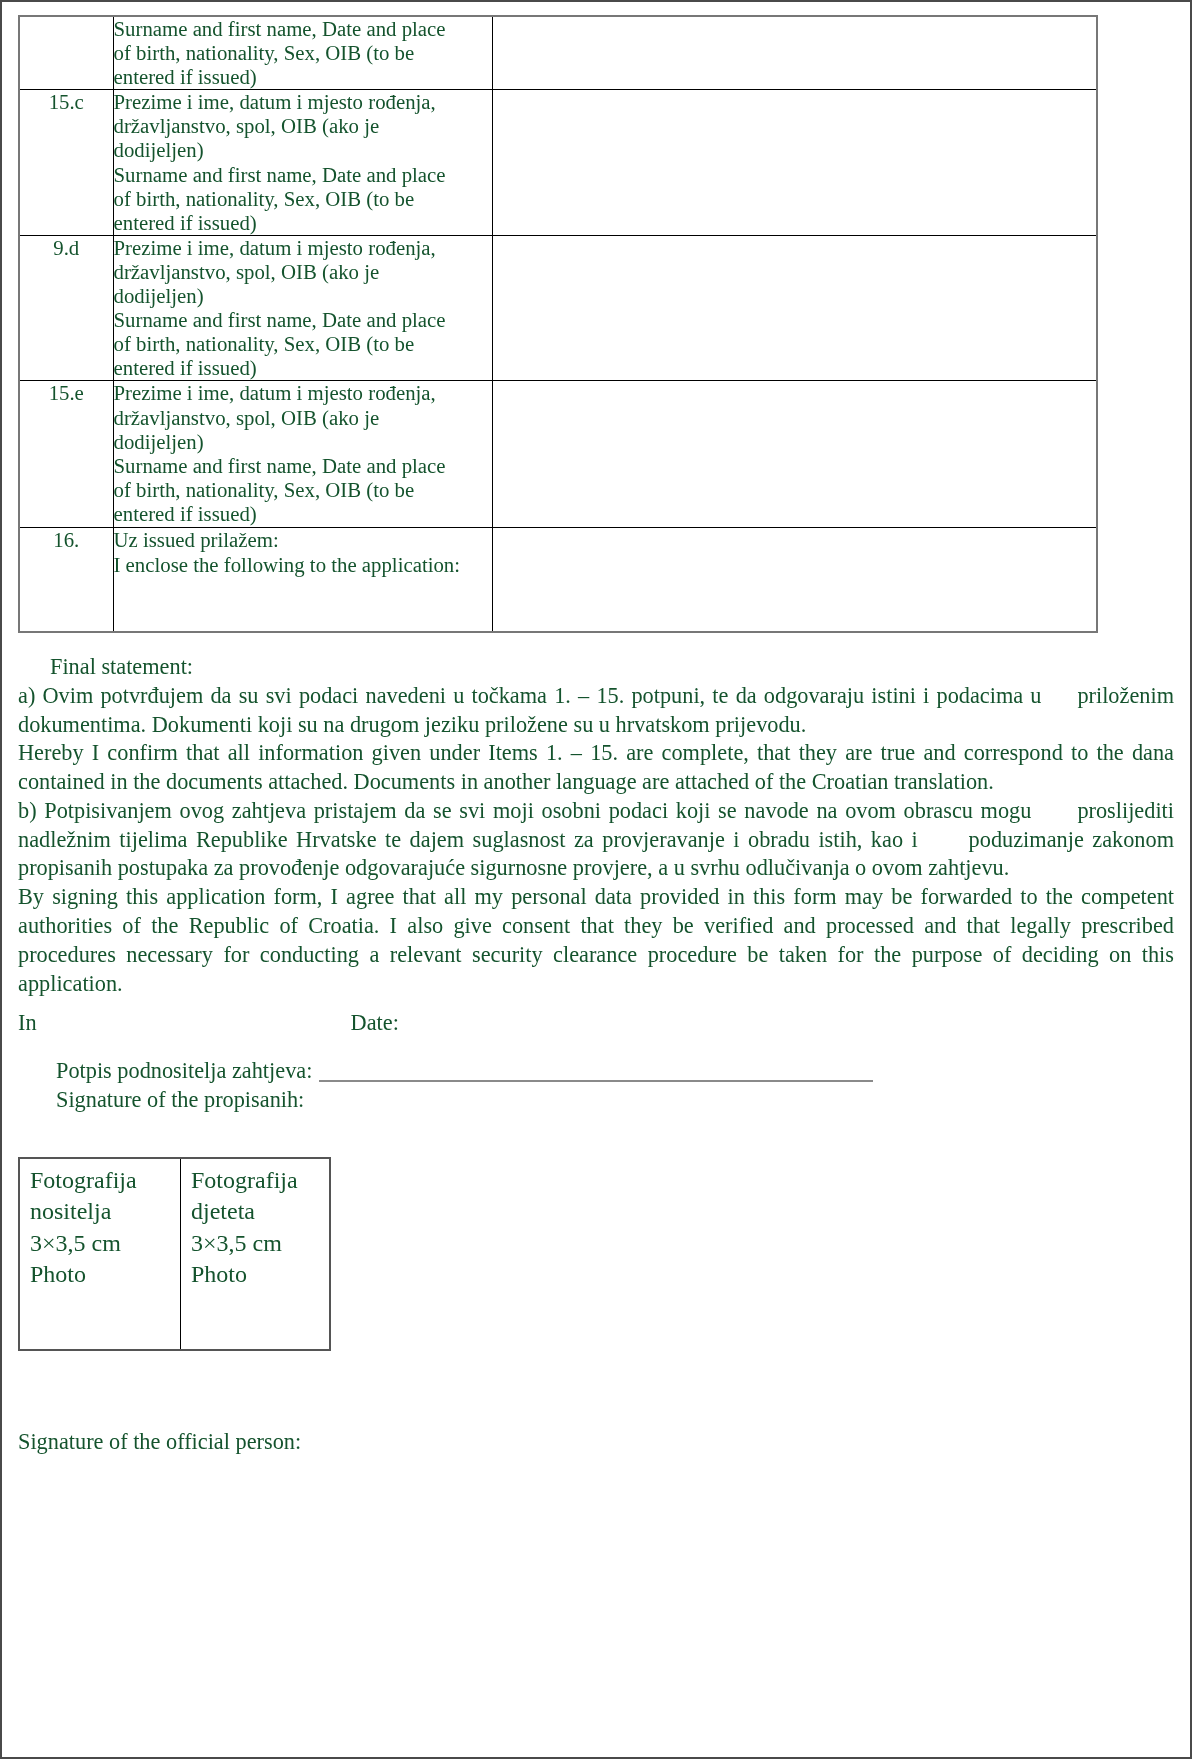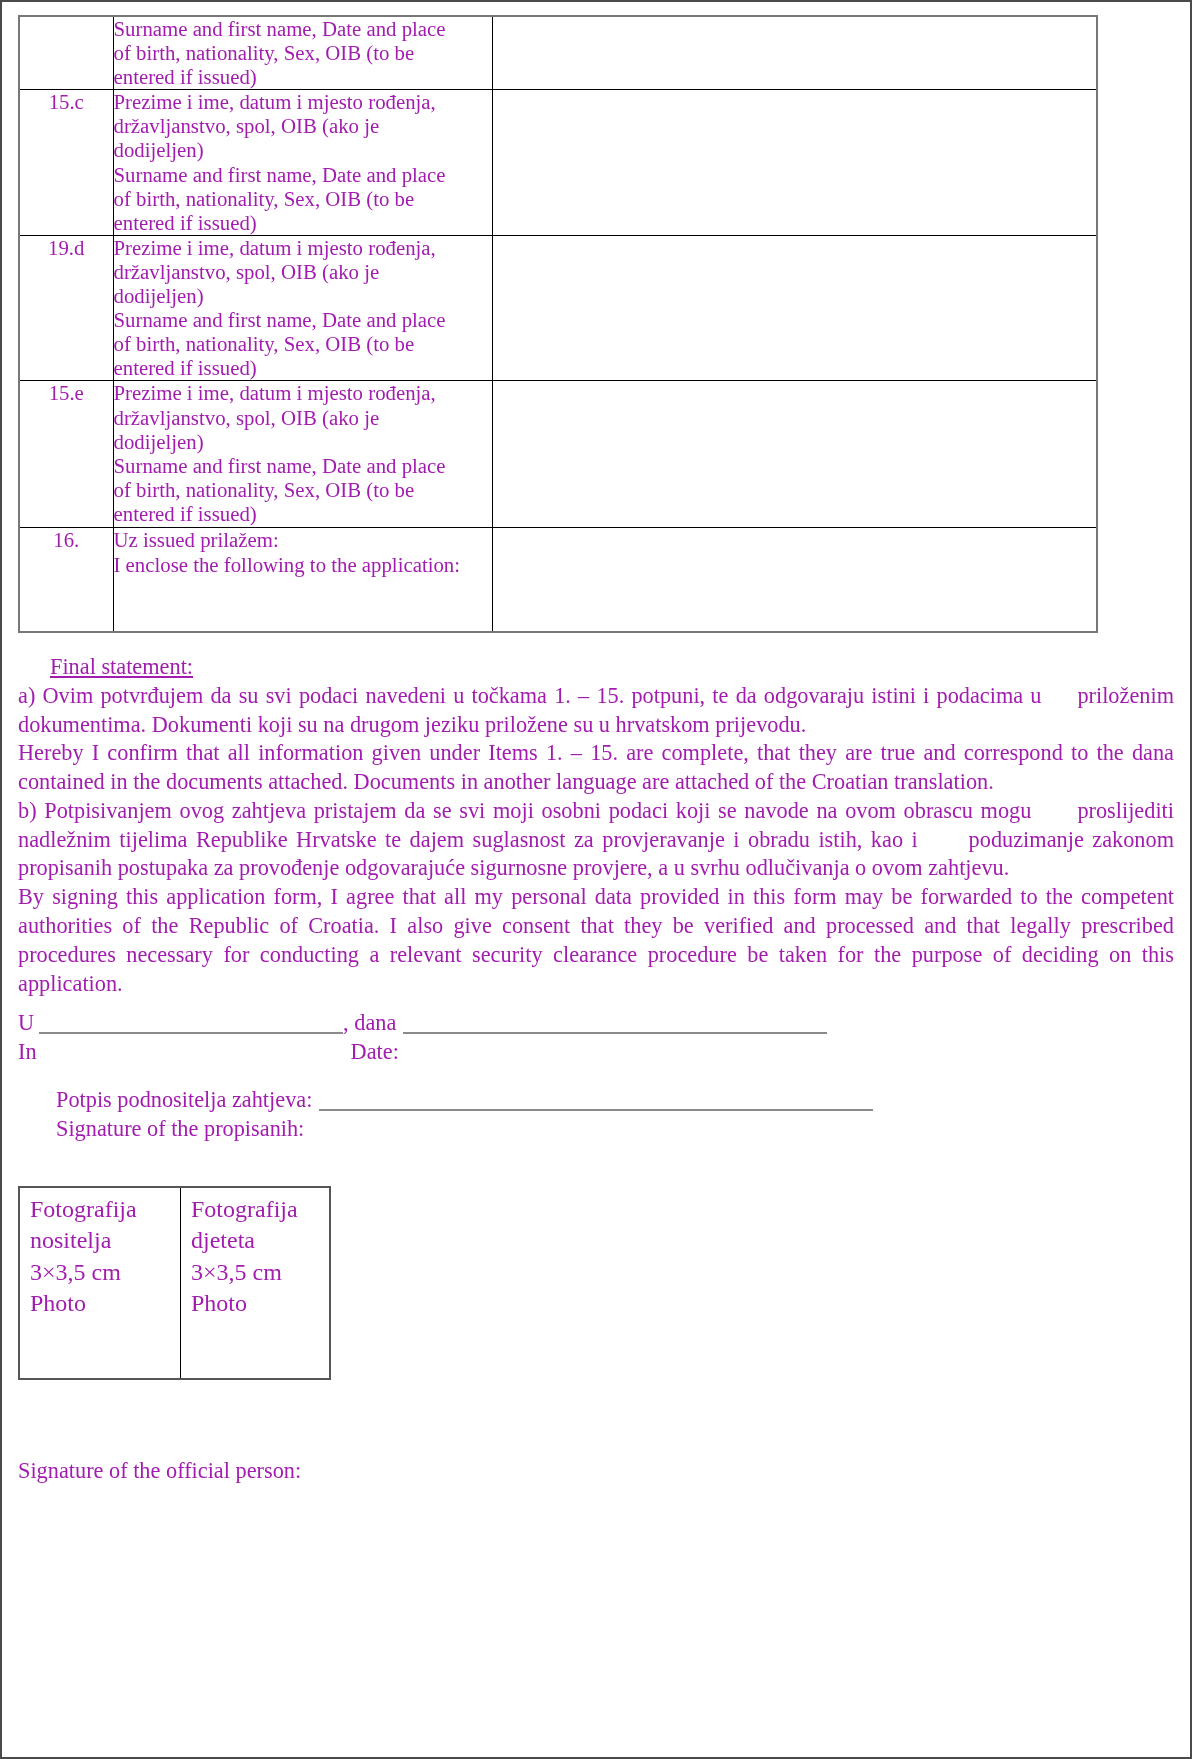--- a/index.html
+++ b/index.html
@@ -3,21 +3,21 @@
 <meta charset="utf-8">
 <style>
   html,body{margin:0;padding:0;background:#fff;}
   .page{
     position:relative;
     width:1192px;height:1759px;
     box-sizing:border-box;
     border:2px solid #4a4a4a;
     padding:0 16px;
     background:#fff;
-    color:#a21caf;
+    color:#14532d;
     font-family:"Liberation Serif","DejaVu Serif",serif;
     overflow:hidden;
   }
   
   table.members{
     border-collapse:collapse;
     table-layout:fixed;
     width:1078px;
     margin-top:13px;
     border:2px solid #777;
@@ -35,21 +35,21 @@
   td.val{}
   .lab .ln{white-space:nowrap;}
   tr.rA{height:72px;}
   tr.rC{height:145px;}
   tr.rD{height:145px;}
   tr.rE{height:147px;}
   tr.r16{height:104px;border-top:1px solid #a3a3a3;}
   
   .statement{margin-top:20px;font-size:22.3px;line-height:28.8px;}
   .statement .hline{white-space:nowrap;}
-  .statement .hline.indent{padding-left:32px;text-decoration:underline;}
+  .statement .hline.indent{padding-left:32px;}
   .statement p{margin:0;text-align:justify;}
   
   .fs{font-size:22.3px;line-height:28.8px;}
   .blank{
     display:inline-block;
     border-bottom:2px solid #8a8a8a;
     position:relative;top:4px;
   }
   .w-place{width:304px;margin-left:5px;}
   .w-date{width:424px;margin-left:7px;}
@@ -106,21 +106,21 @@
             <div class="ln">Prezime i ime, datum i mjesto rođenja,</div>
             <div class="ln">državljanstvo, spol, OIB (ako je</div>
             <div class="ln">dodijeljen)</div>
             <div class="ln">Surname and first name, Date and place</div>
             <div class="ln">of birth, nationality, Sex, OIB (to be</div>
             <div class="ln">entered if issued)</div>
           </td>
         <td class="val"></td>
       </tr>
       <tr class="rD">
-        <td class="num">19.d</td>
+        <td class="num">9.d</td>
         <td class="lab">
             <div class="ln">Prezime i ime, datum i mjesto rođenja,</div>
             <div class="ln">državljanstvo, spol, OIB (ako je</div>
             <div class="ln">dodijeljen)</div>
             <div class="ln">Surname and first name, Date and place</div>
             <div class="ln">of birth, nationality, Sex, OIB (to be</div>
             <div class="ln">entered if issued)</div>
           </td>
         <td class="val"></td>
       </tr>
@@ -150,23 +150,20 @@
   <section class="statement">
     <div class="hline indent">Final statement:</div>
     <p>a) Ovim potvrđujem da su svi podaci navedeni u točkama 1. – 15. potpuni, te da odgovaraju istini i podacima u&nbsp;&nbsp;&nbsp;&nbsp; priloženim dokumentima. Dokumenti koji su na drugom jeziku priložene su u hrvatskom prijevodu.</p>
     <p>Hereby I confirm that all information given under Items 1. – 15. are complete, that they are true and correspond to the dana contained in the documents attached. Documents in another language are attached of the Croatian translation.</p>
     <p>b) Potpisivanjem ovog zahtjeva pristajem da se svi moji osobni podaci koji se navode na ovom obrascu mogu&nbsp;&nbsp;&nbsp;&nbsp;&nbsp; proslijediti nadležnim tijelima Republike Hrvatske te dajem suglasnost za provjeravanje i obradu istih, kao i&nbsp;&nbsp;&nbsp;&nbsp;&nbsp; poduzimanje zakonom propisanih postupaka za provođenje odgovarajuće sigurnosne provjere, a u svrhu odlučivanja o ovom zahtjevu.</p>
     <p>By signing this application form, I agree that all my personal data provided in this form may be forwarded to the competent authorities of the Republic of Croatia. I also give consent that they be verified and processed and that legally prescribed procedures necessary for conducting a relevant security clearance procedure be taken for the purpose of deciding on this application.</p>
   </section>
 
   <div class="fs pd">
     <div>
-      <span>U</span><span class="blank w-place"></span><span>, dana</span><span class="blank w-date"></span>
-    </div>
-    <div>
       <span>In</span><span class="sp-in-date"></span><span>Date:</span>
     </div>
   </div>
 
   <div class="fs sig-applicant">
     <div>
       <span>Potpis podnositelja zahtjeva:</span><span class="blank w-applicant"></span>
     </div>
     <div>Signature of the propisanih:</div>
   </div>

